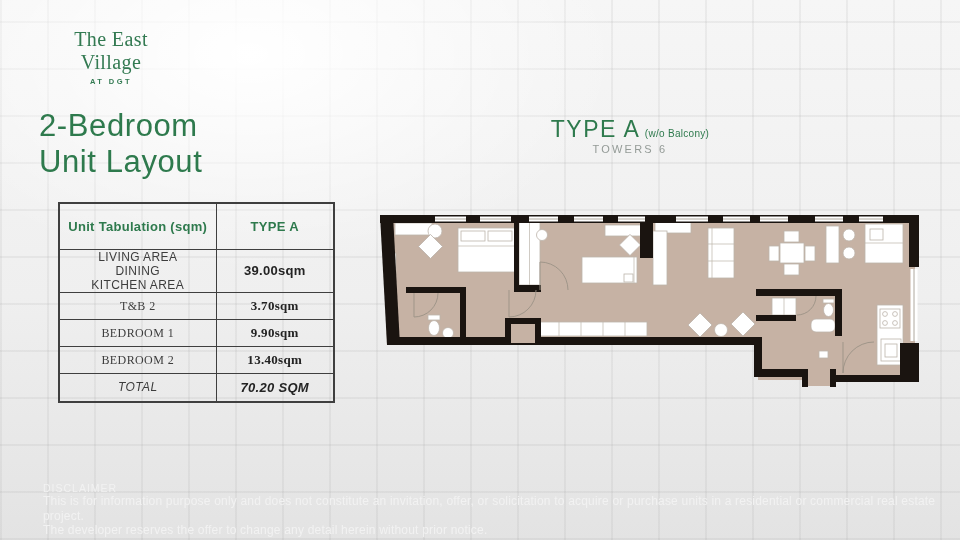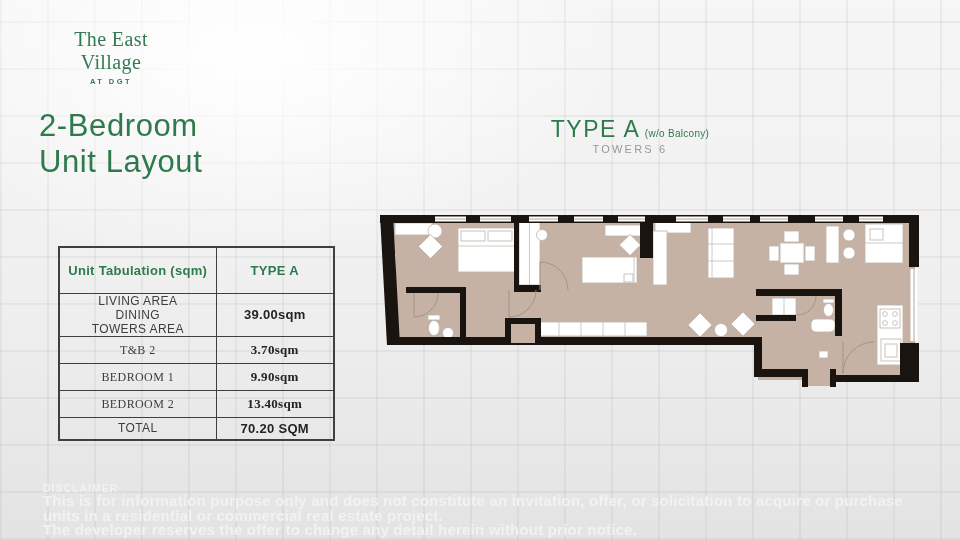--- a/index.html
+++ b/index.html
@@ -11,53 +11,53 @@
       repeating-linear-gradient(90deg, rgba(150,150,150,.12) 0 2px, transparent 2px 47px),
       linear-gradient(180deg,#f6f6f6 0%,#efefef 55%,#e3e3e3 100%);
   }
   
   .brand{position:absolute;left:46px;top:28px;width:130px;text-align:center;}
   .brand-name{font-family:"Liberation Serif",serif;font-size:20px;letter-spacing:.4px;color:var(--logo-green,#337a52);}
   .brand-tag{font-size:7.5px;font-weight:bold;letter-spacing:2.4px;color:var(--logo-green,#337a52);margin-top:3px;}
   
   .page-title{position:absolute;left:39px;top:108px;font-size:31px;line-height:36px;letter-spacing:.6px;color:var(--accent,#2e7a4d);}
   
-  .unit-table{position:absolute;left:58px;top:202px;border-collapse:collapse;table-layout:fixed;margin-top:44px;}
+  .unit-table{position:absolute;left:58px;top:202px;border-collapse:collapse;table-layout:fixed;}
   .unit-table th,.unit-table td{border:1.5px solid var(--table-border,#3f3f3f);text-align:center;vertical-align:middle;padding:0 4px;}
   .unit-table{border:2px solid var(--table-border,#3f3f3f);}
   .col-label{width:157px;}
   .col-value{width:118px;}
   .h-head{height:46px;}
   .h-big{height:43px;}
   .h-sm{height:26px;}
   .h-md{height:27px;font-family:Liberation Serif, serif;}
-  .h-tot{height:23px;}
+  .h-tot{height:29px;font-style:italic;}
   .th-cell{font-size:13px;font-weight:bold;color:var(--accent,#2e7a4d);letter-spacing:.3px;}
   .row-label{font-size:12px;color:var(--label-text,#3d3d3d);letter-spacing:.4px;white-space:pre-line;line-height:14px;}
   .row-value{font-size:13px;font-weight:bold;color:var(--value-text,#232323);letter-spacing:.3px;}
   
   .plan-header{position:absolute;left:495px;top:116px;width:270px;text-align:center;}
   .plan-title{color:var(--accent,#2e7a4d);}
   .plan-title .big{font-size:23px;letter-spacing:1.5px;}
   .plan-title .small{font-size:10px;letter-spacing:.3px;}
   .plan-towers{margin-top:0;font-size:11px;letter-spacing:2.2px;color:var(--towers-gray,#949b97);}
   
   .floorplan{position:absolute;left:378px;top:205px;width:545px;height:185px;}
   .floorplan svg{display:block;width:100%;height:100%;}
   .floor{fill:var(--floor,#c6b2a4);}
   .wall{fill:var(--wall,#1a1410);}
   .furn{fill:#ffffff;stroke:var(--furniture-stroke,#bcb4ab);stroke-width:.8;}
   .seam{stroke:var(--furniture-stroke,#bcb4ab);stroke-width:.7;fill:none;}
   .arc{fill:none;stroke:#9b9286;stroke-width:.9;}
   .win{fill:#ffffff;}
   .winline{stroke:#9b9286;stroke-width:.8;}
   
-  .disclaimer{position:absolute;left:43px;top:482px;width:900px;color:var(--disclaimer-text,#f2f2f2);font-weight:bold;}
+  .disclaimer{position:absolute;left:43px;top:482px;width:900px;color:var(--disclaimer-text,#f2f2f2);}
   .disclaimer-title{font-size:10.5px;letter-spacing:1px;}
-  .disclaimer-line{font-size:15px;line-height:14.5px;letter-spacing:.2px;}
+  .disclaimer-line{font-size:12px;line-height:14.5px;letter-spacing:.2px;}
 </style>
 </head>
 <body>
 
 <div class="slide">
 
   <div class="brand">
     <div class="brand-name">The East Village</div>
     <div class="brand-tag">AT DGT</div>
   </div>
@@ -73,21 +73,21 @@
         <col class="col-value">
       </colgroup>
     <tbody>
         <tr class="h-head">
       <th class="th-cell">Unit Tabulation (sqm)</th>
       <th class="th-cell">TYPE A</th>
     </tr>
     <tr class="h-big">
       <td class="row-label">LIVING AREA
 DINING
-TOWERS AREA</td>
+KITCHEN AREA</td>
       <td class="row-value">39.00sqm</td>
     </tr>
     <tr class="h-md">
       <td class="row-label">T&amp;B 2</td>
       <td class="row-value">3.70sqm</td>
     </tr>
     <tr class="h-md">
       <td class="row-label">BEDROOM 1</td>
       <td class="row-value">9.90sqm</td>
     </tr>

